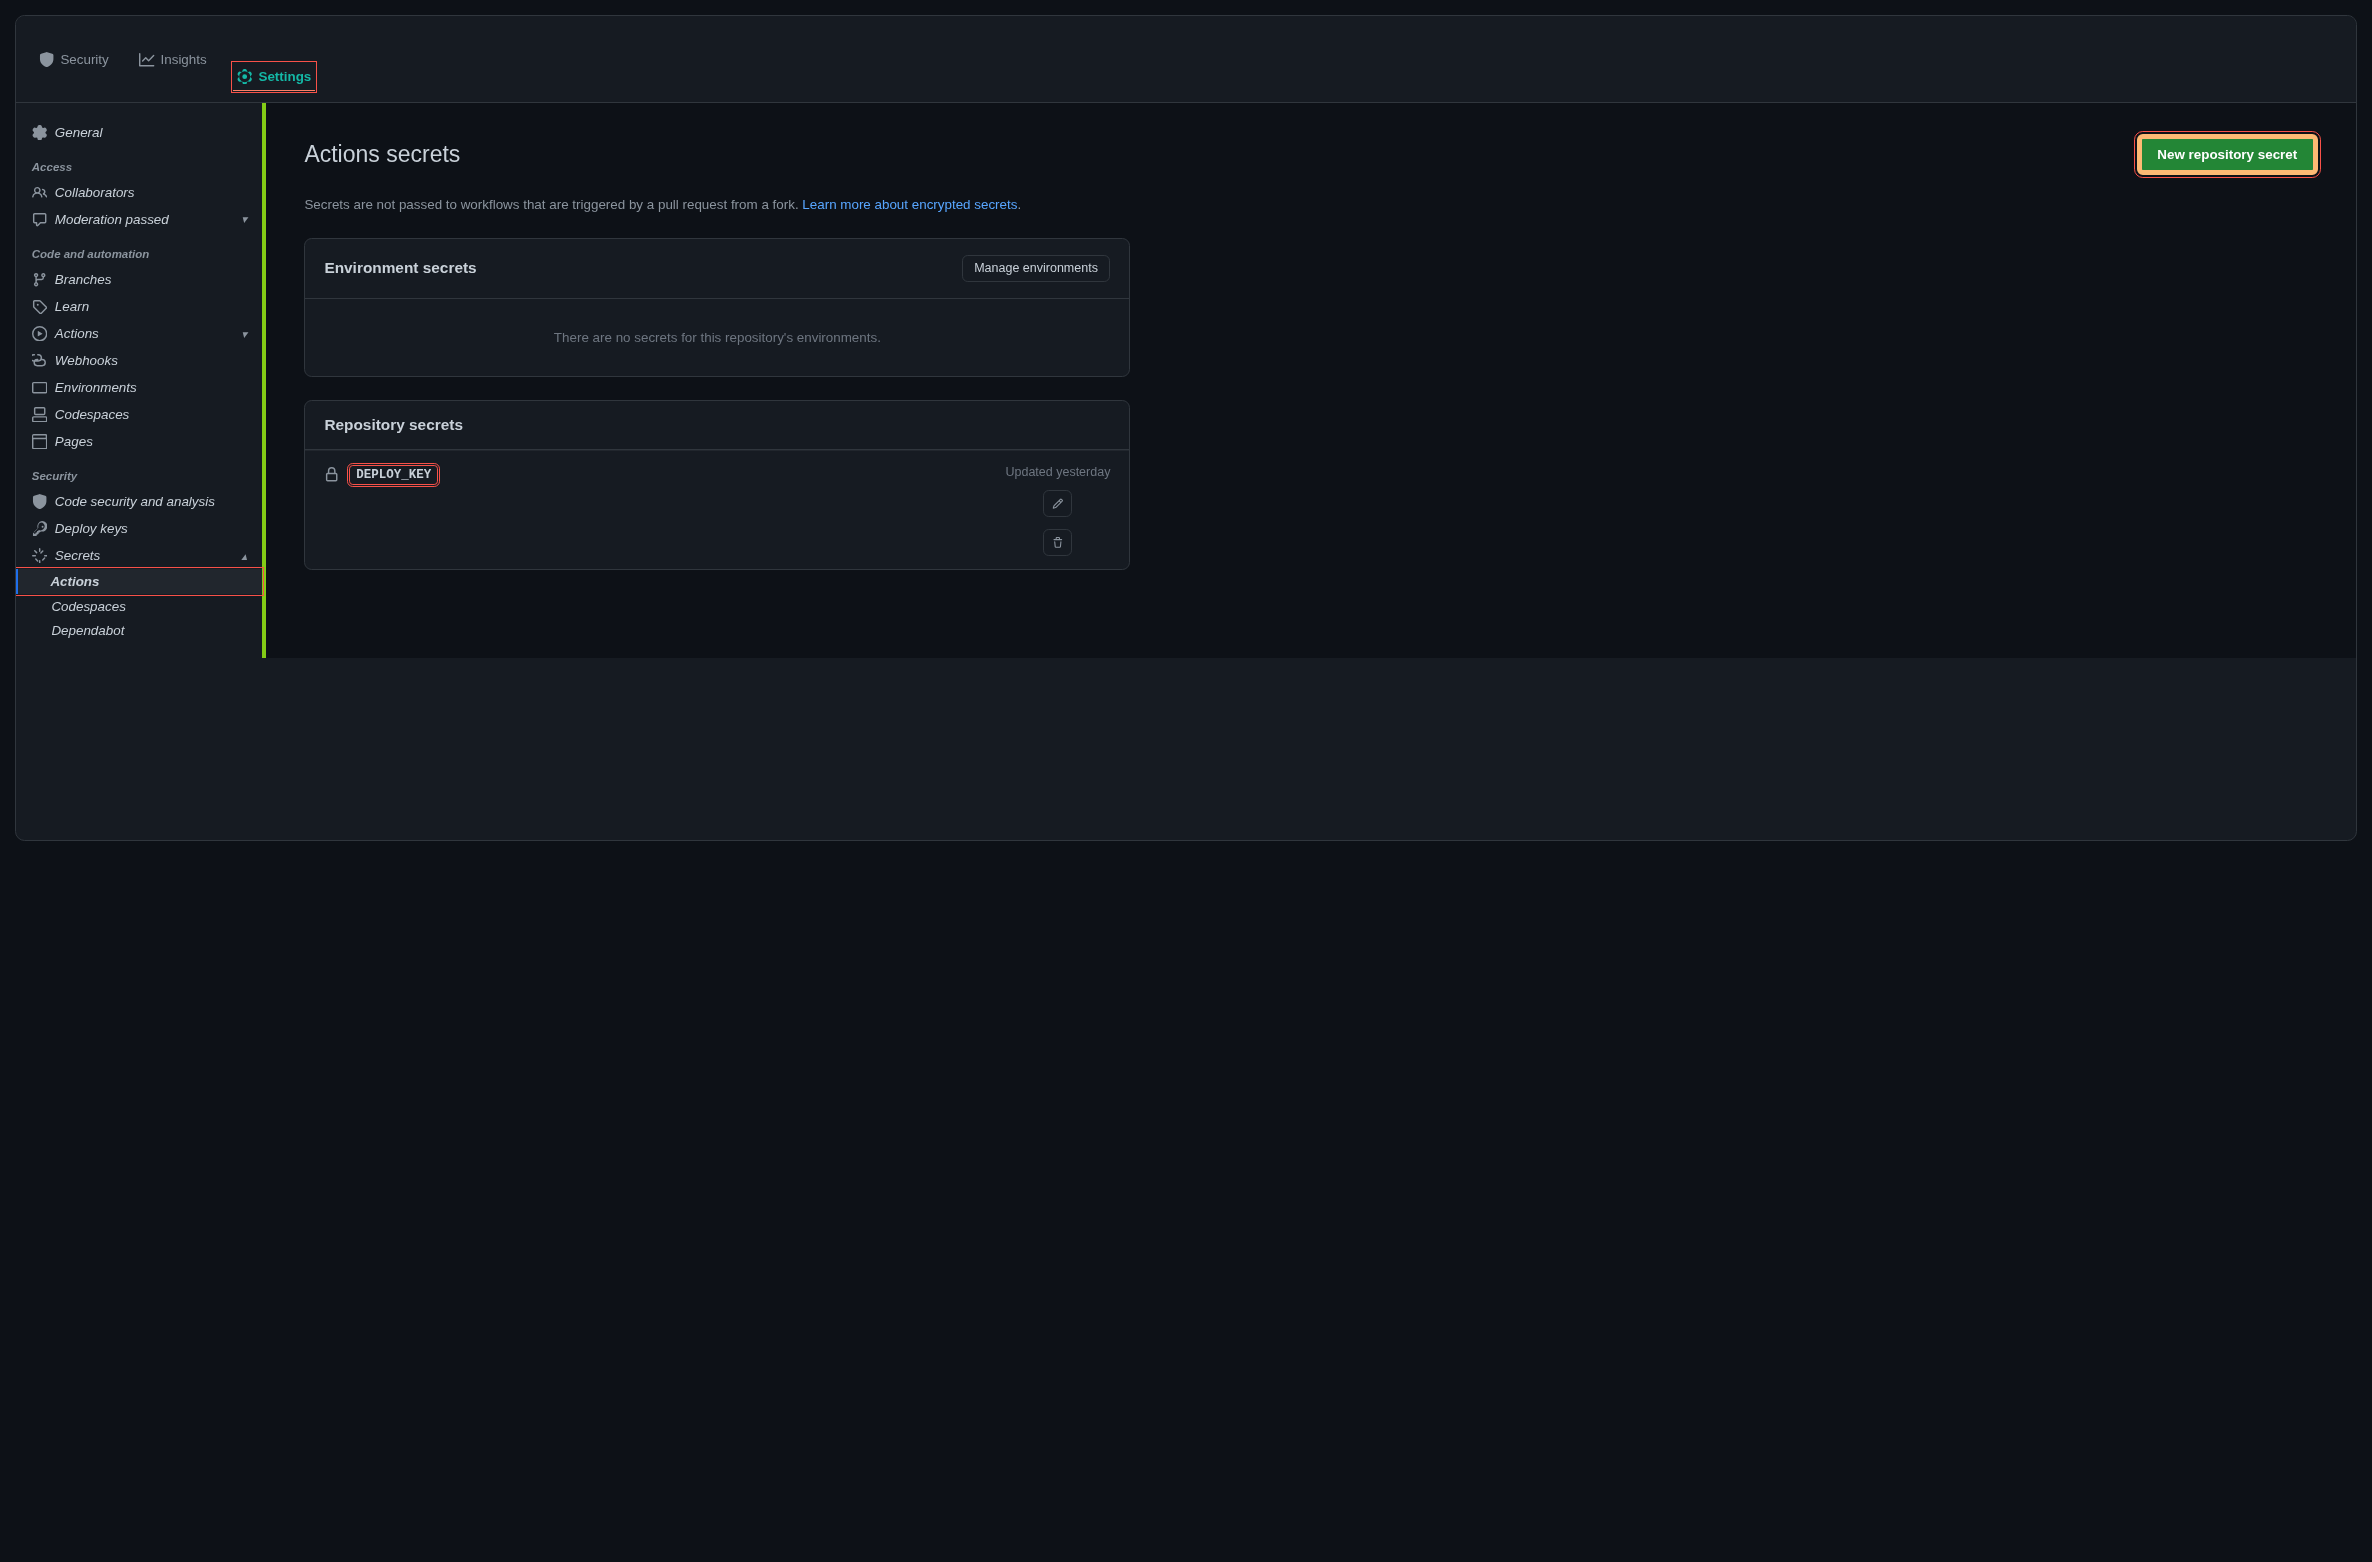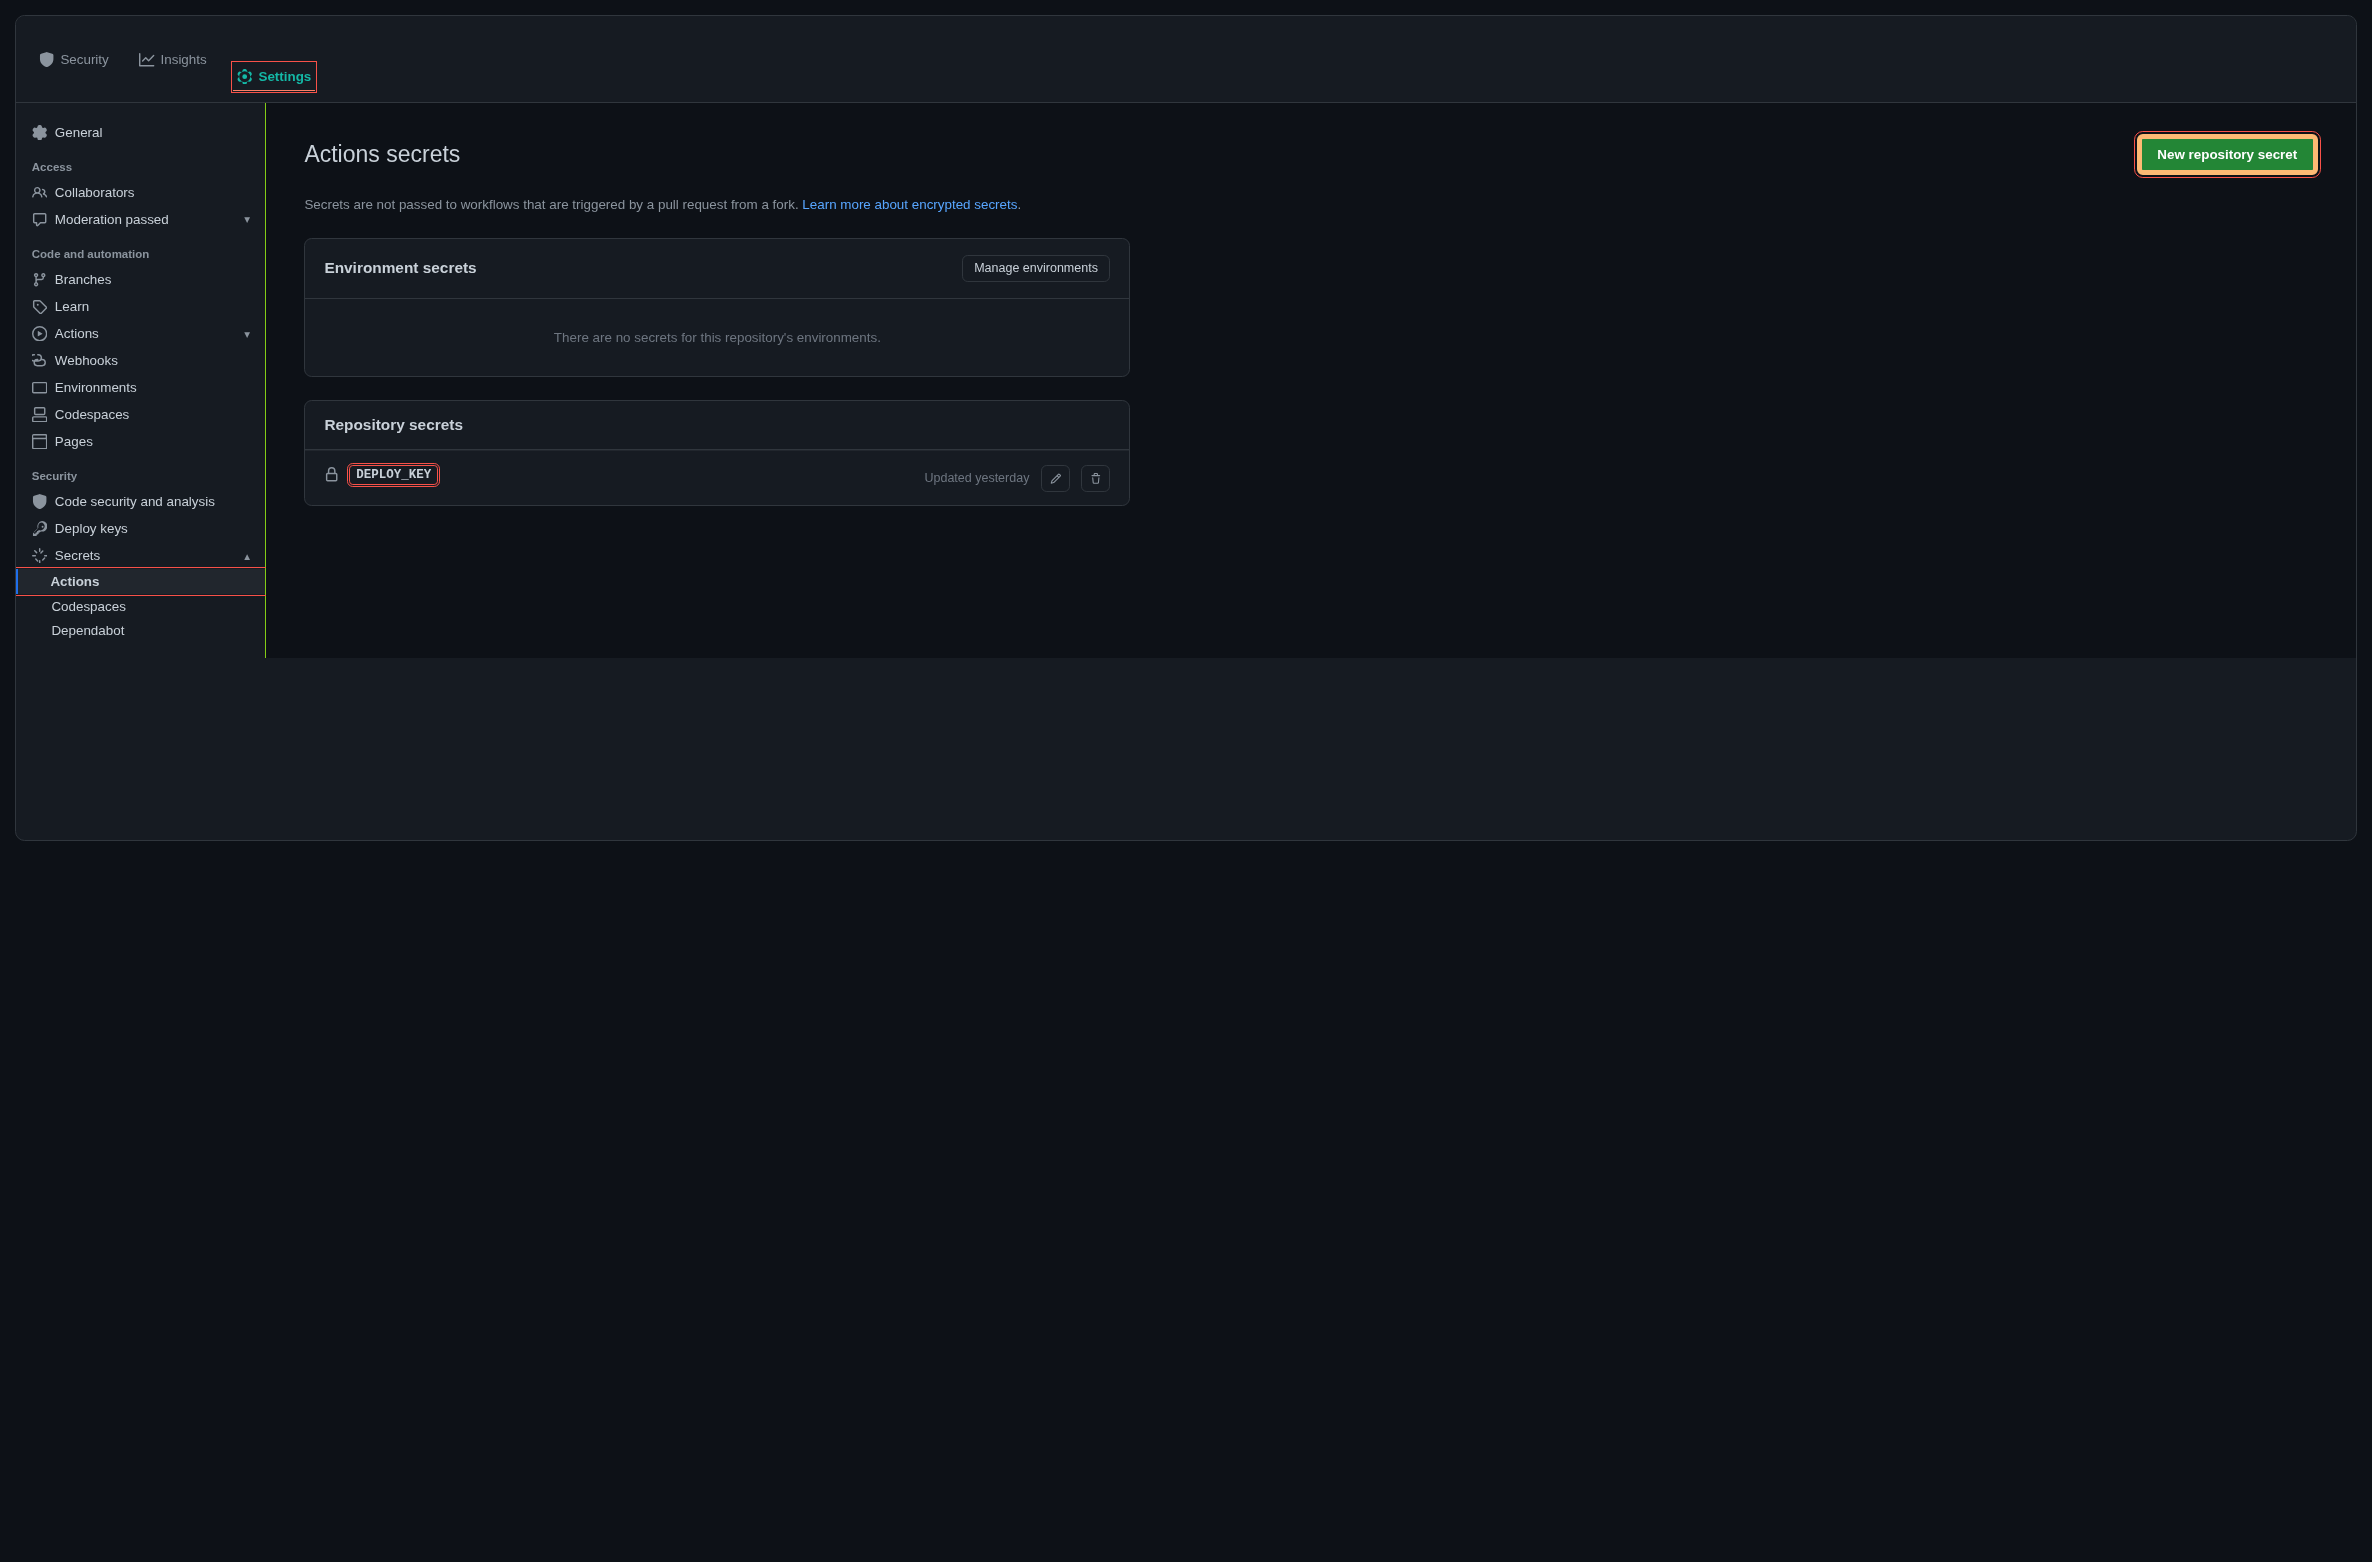--- a/index.html
+++ b/index.html
@@ -52,23 +52,24 @@
     }
     
     .layout {
       display: flex;
       height: calc(100% - 46px);
     }
     
     .sidebar {
       width: 250px;
       min-width: 250px;
-      border-right: 1px solid #84cc16;
+      border-right: 4px solid #84cc16;
       padding: 15.4px 0;
       background: #161b22;
+      font-style: italic;
     }
     .sidebar-item {
       display: flex;
       align-items: center;
       gap: 7.7px;
       padding: 5.8px 15.4px;
       color: #c9d1d9;
       cursor: pointer;
       font-size: 13.4px;
       border-radius: 0;
@@ -210,20 +211,21 @@
       border: 1.9px solid #f85149;
       padding: 1.9px 5.8px;
       border-radius: 3.8px;
     }
     .secret-row-right {
       display: flex;
       align-items: center;
       gap: 11.5px;
       color: #6e7681;
       font-size: 12.5px;
+      flex-direction: column;
     }
     .icon-btn {
       background: transparent;
       border: 1px solid #30363d;
       border-radius: 5.8px;
       color: #8b949e;
       cursor: pointer;
       padding: 3.8px 7.7px;
       font-size: 13.4px;
       display: flex;

